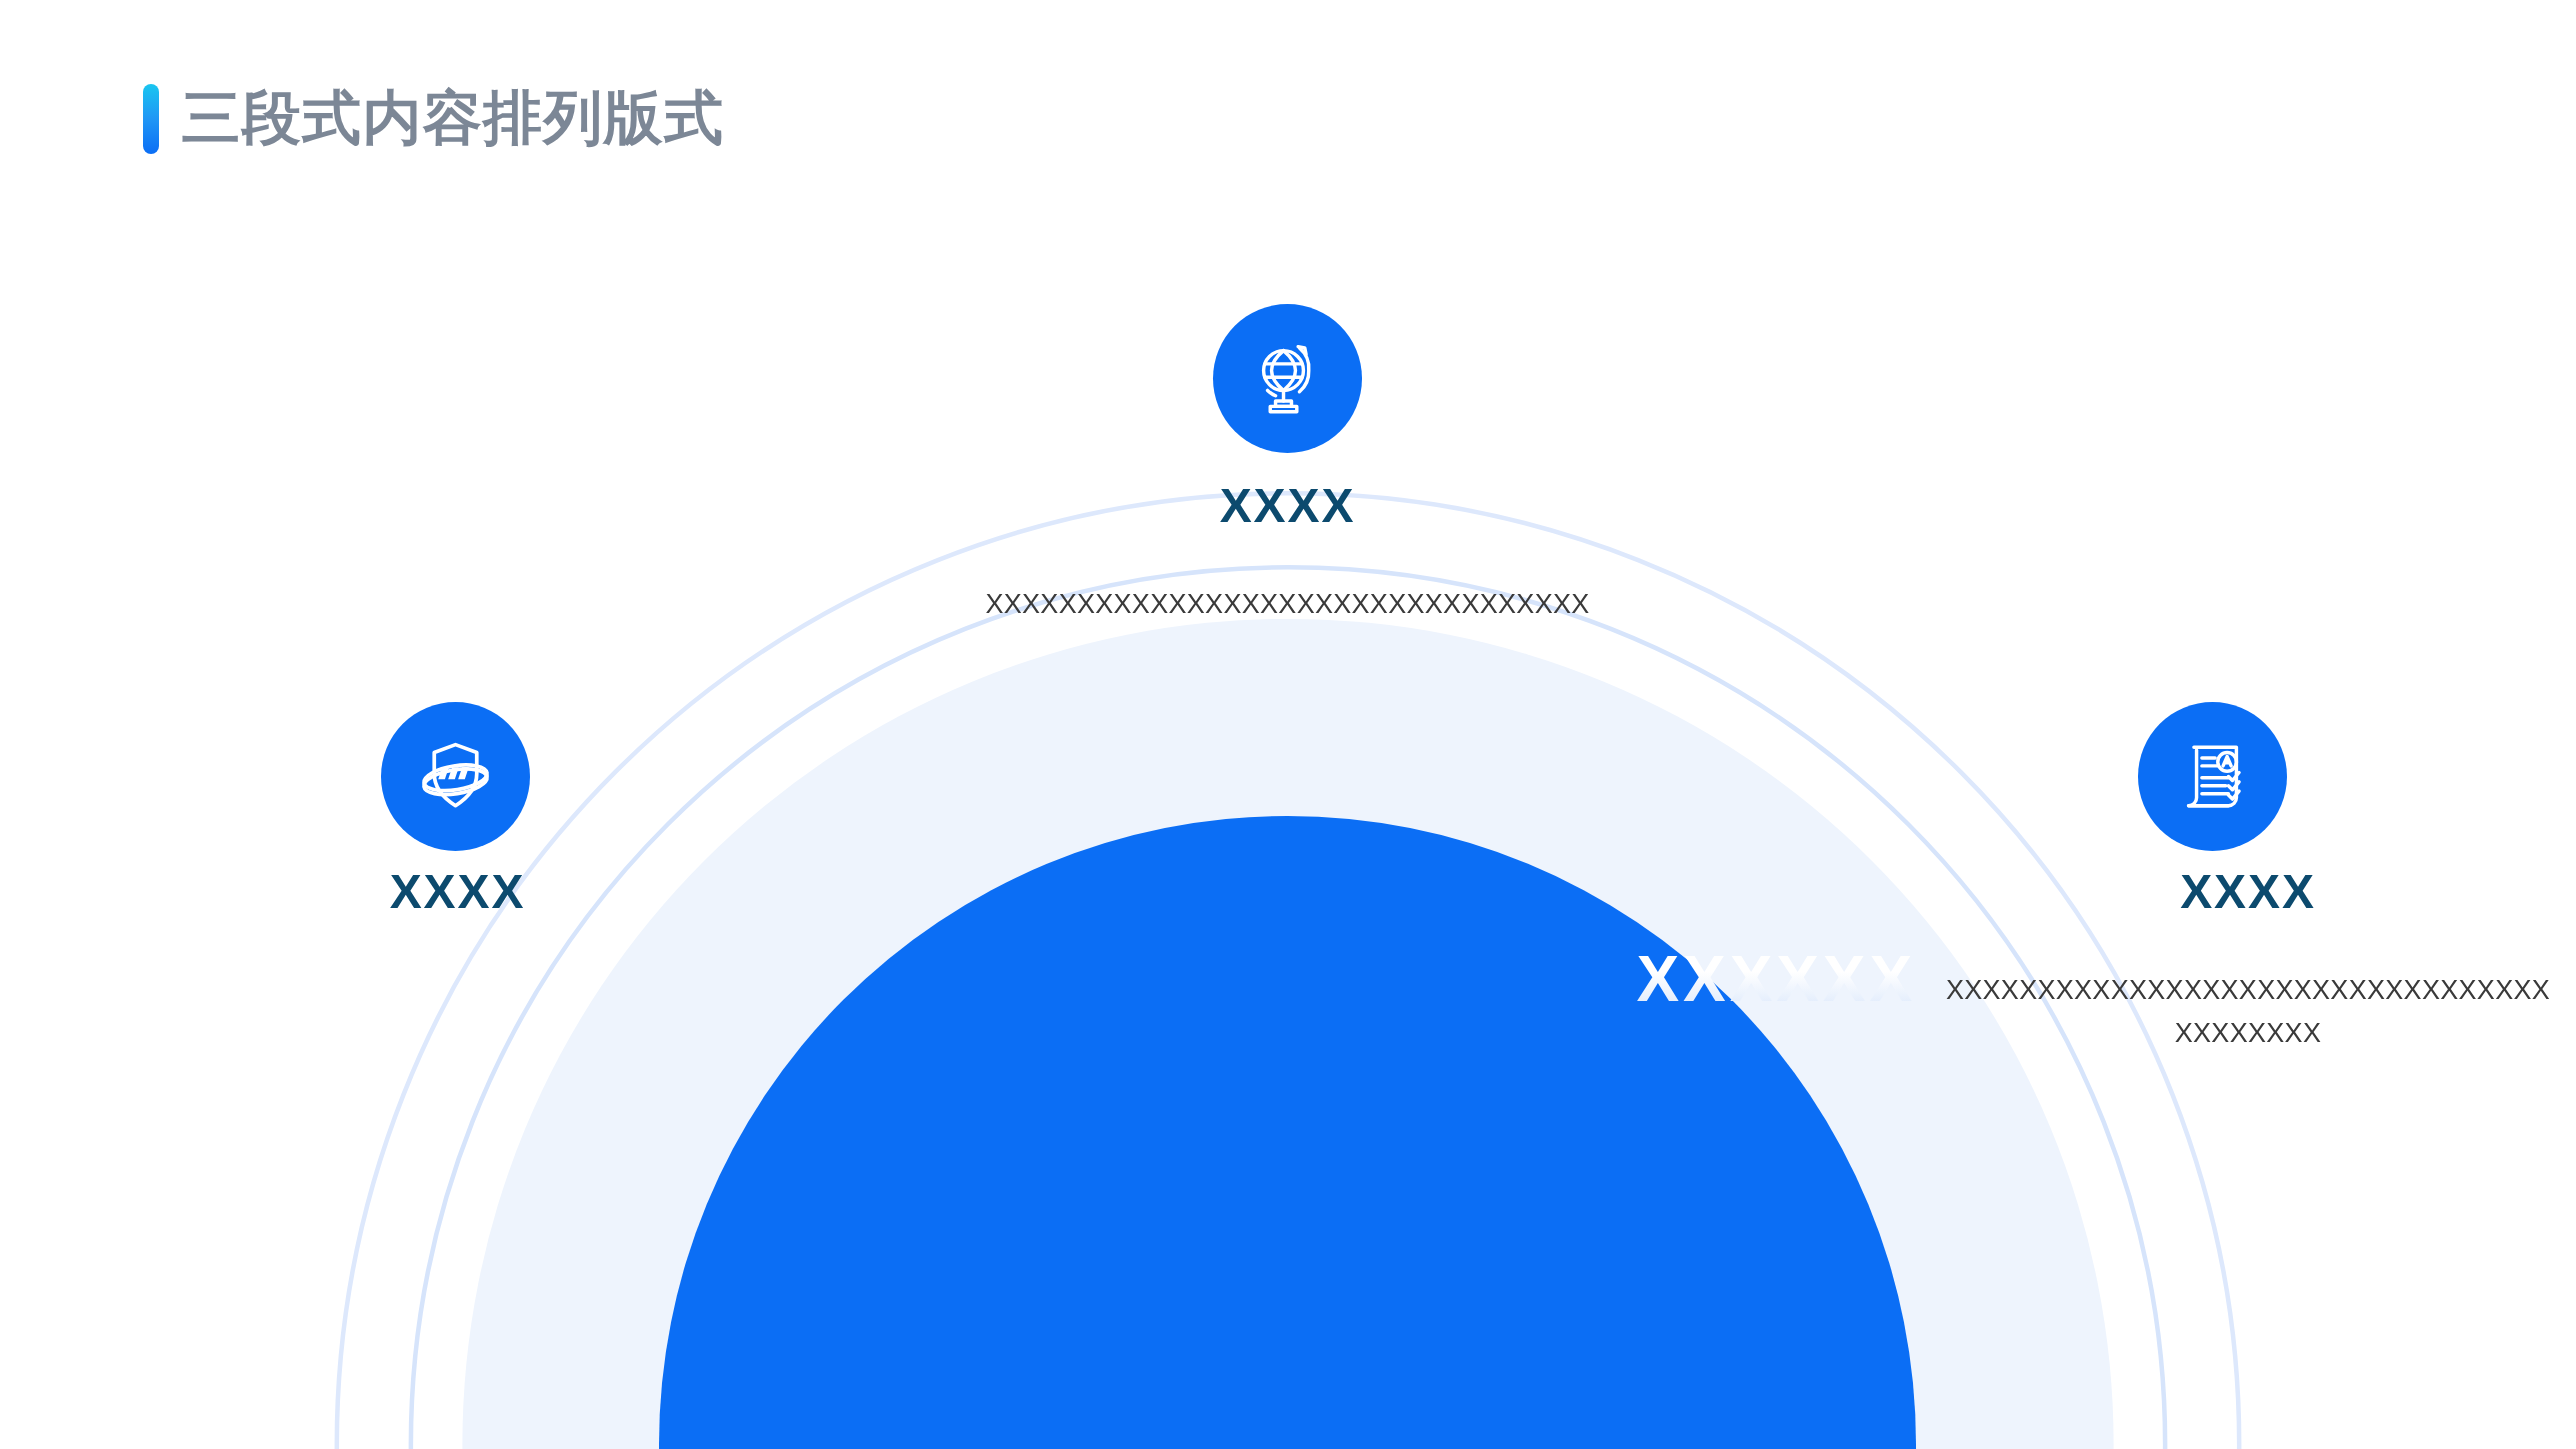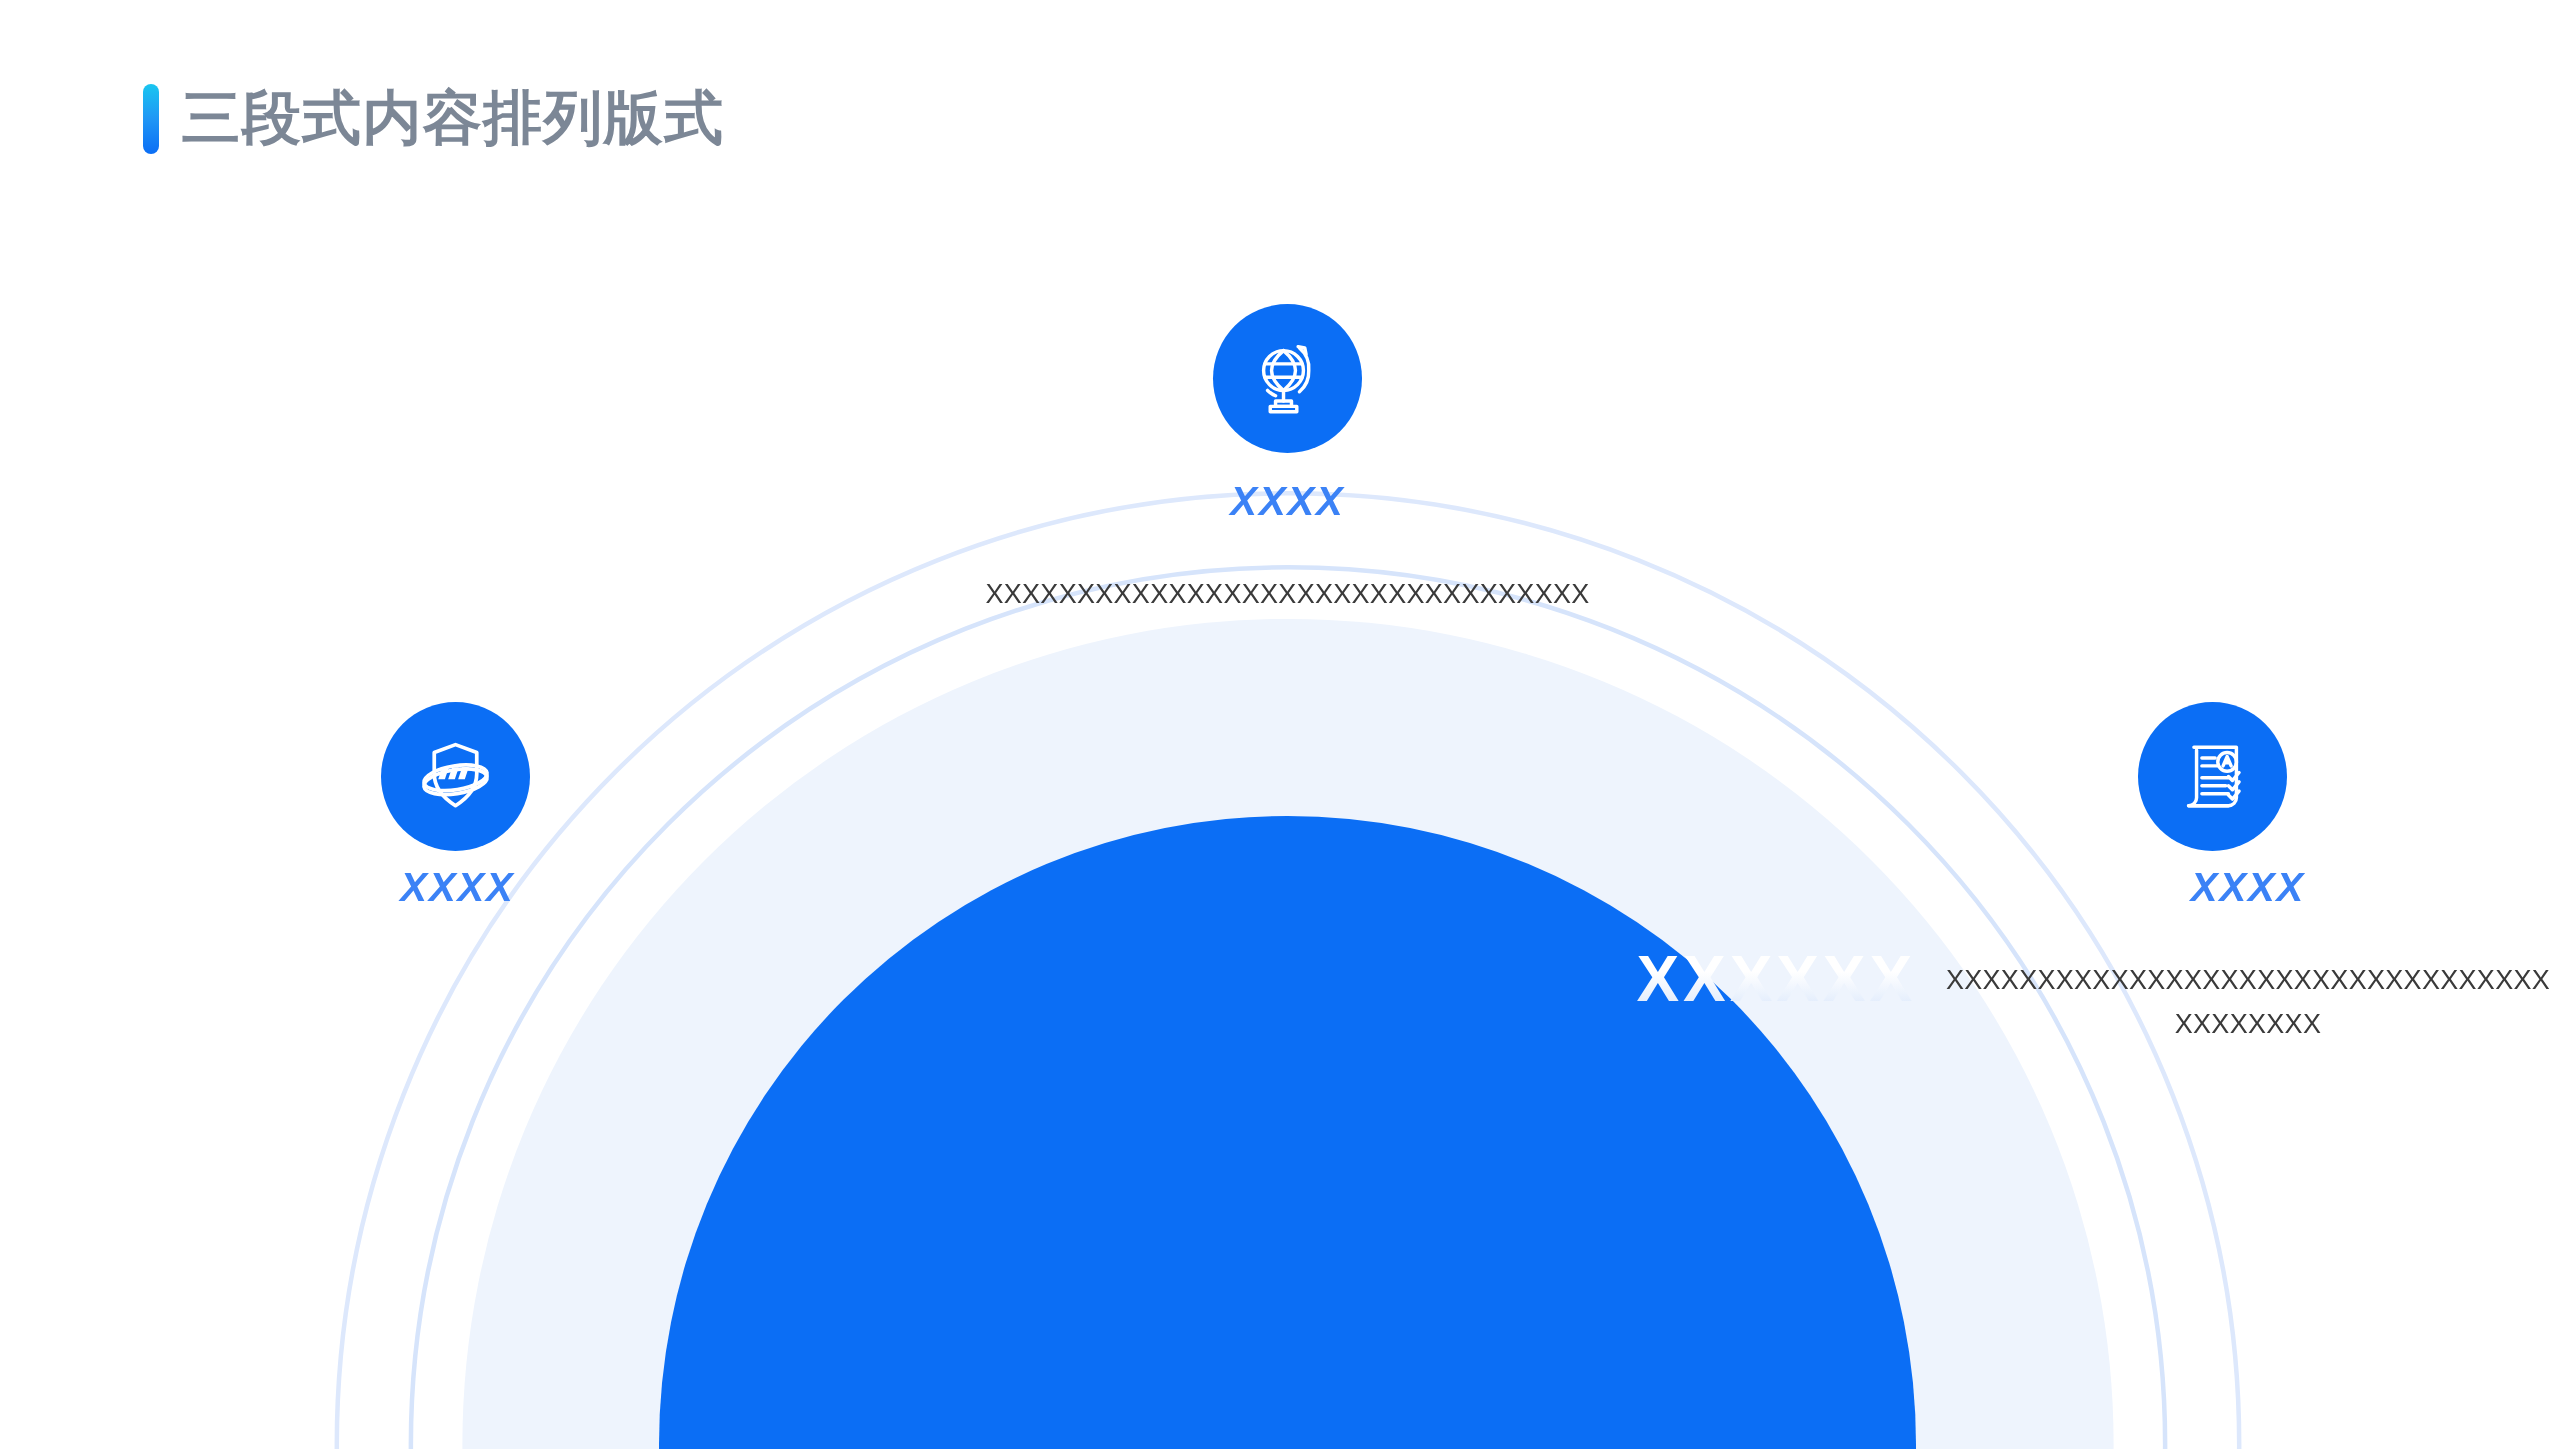--- a/index.html
+++ b/index.html
@@ -90,27 +90,26 @@
   }
   .badge svg { width:85px; height:85px; display:block; }
 
   .badge-top  { left:1213px; top:304px; }
   .badge-left { left:381px;  top:702px; }
   .badge-right{ left:2138px; top:702px; }
 
   
   .block { position:absolute; }
   .block .hd {
-    font-size:40px;
+    font-size:48px;
     font-weight:bold;
-    color:#3b82f6;
+    color:#0c4a6e;
     letter-spacing:1.9px;
     line-height:1.2;
     white-space:nowrap;
-    font-style:italic;
   }
   .block .bd {
     font-size:27px;
     color:#3a3a3a;
     line-height:1.62;
     letter-spacing:0.3px;
     margin-top:48px;
   }
 
   .block-top {

